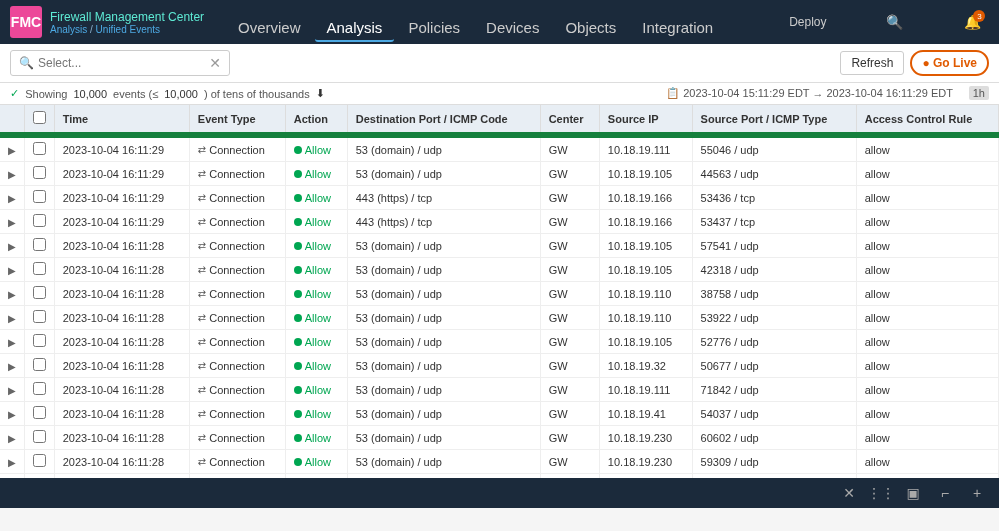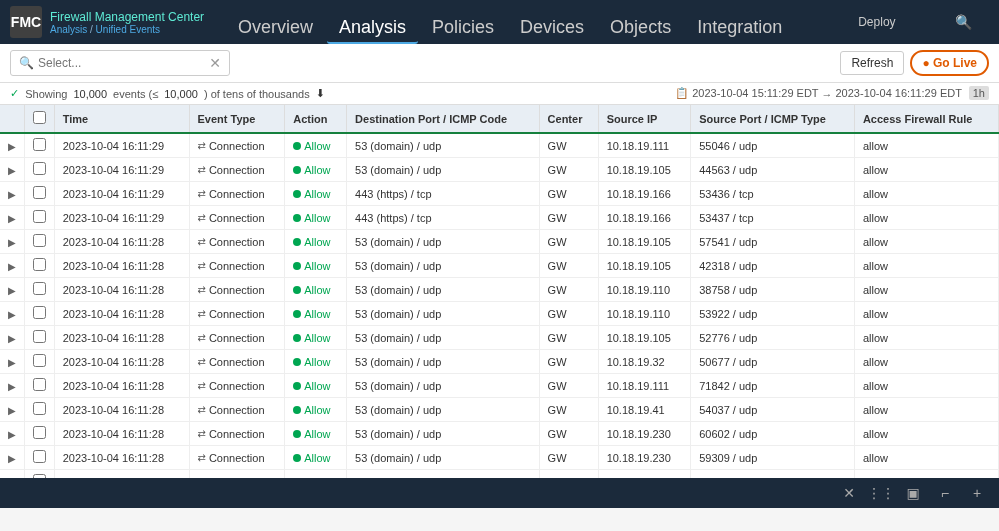--- a/index.html
+++ b/index.html
@@ -1,25 +1,25 @@
 <!DOCTYPE html>
 <html><head>
   <meta charset="utf-8">
   <style>
     * { box-sizing: border-box; margin: 0; padding: 0; }
     body { font-family: Arial, sans-serif; font-size: 12px; background: #f5f5f5; width: 999px; height: 531px; overflow: hidden; }
 
     
     .header { background: #1b2a3b; color: white; height: 44px; display: flex; align-items: center; padding: 0 10px; gap: 16px; }
     .logo-area { display: flex; align-items: center; gap: 8px; min-width: 200px; }
-    .logo-box { width: 32px; height: 32px; background: #404040; border-radius: 3px; display: flex; align-items: center; justify-content: center; color: white; font-size: 14px; font-weight: bold; }
+    .logo-box { width: 32px; height: 32px; background: #ec4899; border-radius: 3px; display: flex; align-items: center; justify-content: center; color: white; font-size: 14px; font-weight: bold; }
     .app-title { font-size: 12px; font-weight: normal; color: #5eead4; }
     .app-subtitle { font-size: 10px; color: #8ab0cc; }
     .nav-links { display: flex; gap: 2px; flex: 1; }
-    .nav-item { color: #ccc; padding: 4px 12px; cursor: pointer; font-size: 18px; border-radius: 3px; text-decoration: none; margin-top: 12px; }
+    .nav-item { color: #ccc; padding: 4px 12px; cursor: pointer; font-size: 15px; border-radius: 3px; text-decoration: none; margin-top: 12px; }
     .nav-item.active { color: white; border-bottom: 2px solid #4da9e3; }
     .header-right { display: flex; align-items: center; gap: 12px; }
     .header-icon { color: #aaa; cursor: pointer; font-size: 14px; margin-left: 48px; }
     .admin-btn { color: #ccc; font-size: 12px; cursor: pointer; }
     .cisco-logo { color: #aaa; font-size: 10px; font-weight: bold; text-align: right; }
     .secure-badge { color: #00b050; font-size: 11px; font-weight: bold; }
 
     
     .toolbar { background: white; border-bottom: 1px solid #ddd; padding: 6px 10px; display: flex; align-items: center; justify-content: space-between; }
     .search-area { display: flex; align-items: center; gap: 8px; flex: 1; }
@@ -32,21 +32,21 @@
     
     .status-bar { background: white; border-bottom: 1px solid #ddd; padding: 4px 10px; display: flex; align-items: center; gap: 6px; font-size: 11px; color: #555; }
     .status-bar .count { font-weight: normal; color: #333; }
     .time-range { font-size: 11px; color: #555; margin-left: auto; }
     .download-icon { cursor: pointer; color: #333; }
 
     
     .table-container { background: white; overflow-y: auto; height: calc(531px - 44px - 14px - 44px - 26px - 30px); }
     table { width: 100%; border-collapse: collapse; }
     thead { background: #e8eef4; }
-    th { padding: 6px 8px; text-align: left; font-size: 11px; font-weight: bold; color: #333; border-bottom: 2px solid #15803d; border-right: 1px solid #ddd; white-space: nowrap; }
+    th { padding: 6px 8px; text-align: left; font-size: 11px; font-weight: bold; color: #333; border-bottom: 6px solid #15803d; border-right: 1px solid #ddd; white-space: nowrap; }
     td { padding: 4px 8px; font-size: 11px; color: #333; border-bottom: 1px solid #eee; border-right: 1px solid #eee; white-space: nowrap; }
     .expand-btn { color: #666; cursor: pointer; font-size: 10px; }
     .col-checkbox { width: 30px; }
     .col-expand { width: 20px; }
     .action-allow { color: #00a651; display: flex; align-items: center; gap: 3px; }
     .action-dot { width: 8px; height: 8px; border-radius: 50%; background: #00a651; display: inline-block; }
     .event-type { display: flex; align-items: center; gap: 3px; }
     .connection-icon { color: #555; font-size: 10px; }
 
     
@@ -108,38 +108,38 @@
   <span class="count">10,000</span>
   <span>events (≤</span>
   <span class="count">10,000</span>
   <span>) of tens of thousands</span>
   <span class="download-icon">⬇</span>
   <div class="time-range">
     <span>📋</span>
     <span>2023-10-04  15:11:29 EDT</span>
     <span>→</span>
     <span>2023-10-04  16:11:29 EDT</span>
-    <span style="margin-left:4px;background:#ddd;padding:1px 4px;border-radius:2px;">1h</span>
+    <span style="margin-left:13px;background:#ddd;padding:1px 4px;border-radius:2px;">1h</span>
   </div>
 </div>
 
 <div class="table-container">
   <table>
     <thead>
       <tr>
         <th class="col-expand"></th>
         <th class="col-checkbox"><input type="checkbox" style=""></th>
         <th>Time</th>
         <th>Event Type</th>
         <th>Action</th>
         <th>Destination Port / ICMP Code</th>
         <th>Center</th>
         <th>Source IP</th>
         <th>Source Port / ICMP Type</th>
-        <th>Access Firewall Rule</th>
+        <th>Access Control Rule</th>
       </tr>
     </thead>
     <tbody id="table-body">
     <tr>
     <td><span class="expand-btn">▶</span></td>
     <td><input type="checkbox" style=""></td>
     <td>2023-10-04  16:11:29</td>
     <td>
             <span class="event-type"><span class="connection-icon">⇄</span> Connection</span>
           </td>

